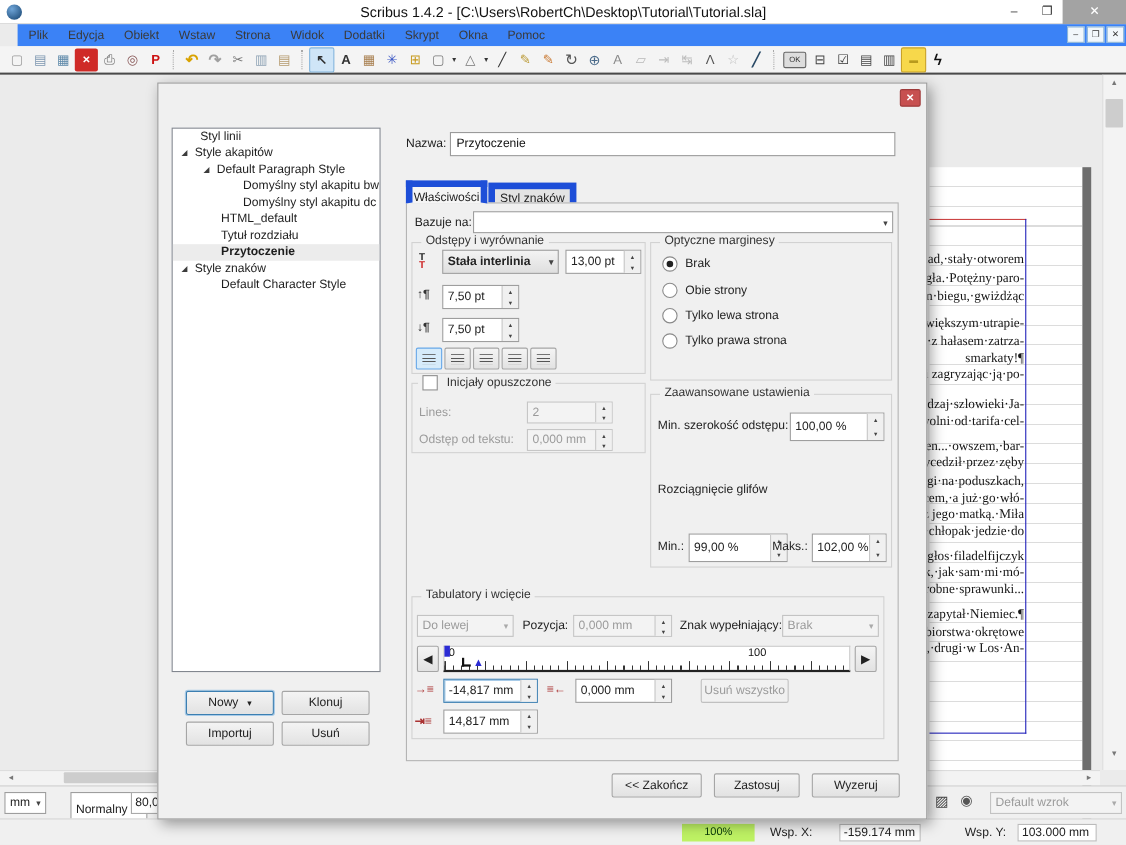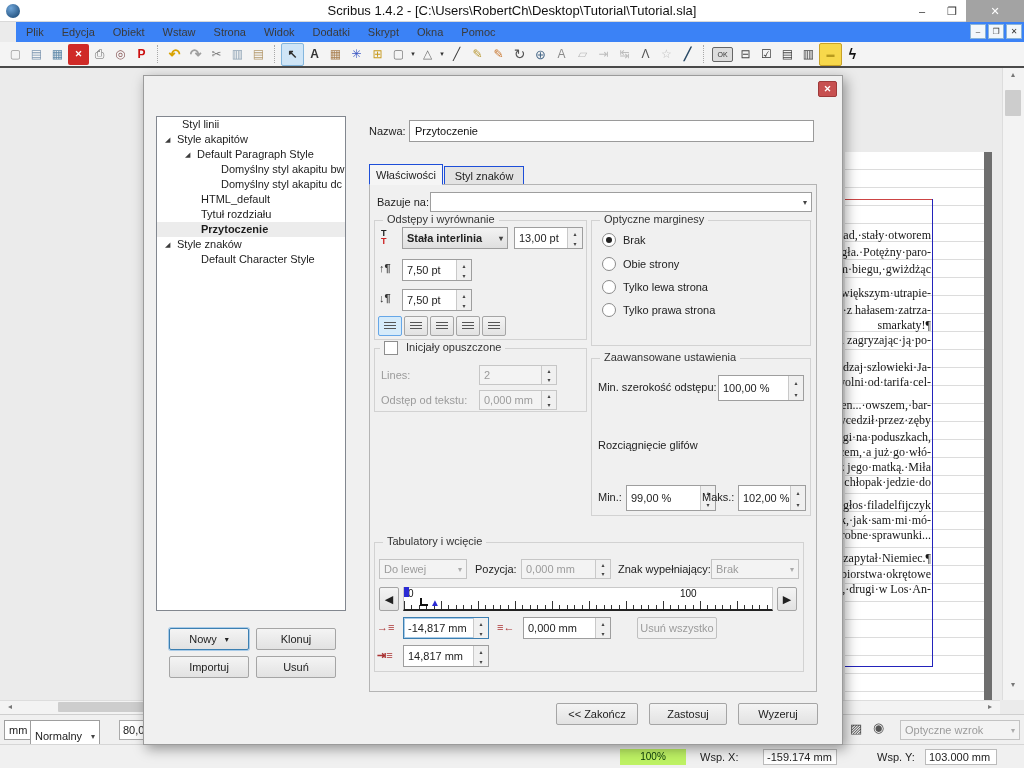--- a/index.html
+++ b/index.html
@@ -76,21 +76,21 @@
        box-shadow:3px 4px 12px rgba(0,0,0,.38)}
   .dlgtitle{left:0;top:0;width:698px;height:26px;background:#fff;text-align:center;line-height:26px;
             font-size:13px;font-weight:600;color:#111}
   .dlgclose{left:674px;top:5px;width:19px;height:16px;background:#c75050;border:1px solid #9e3a3a;border-radius:2px;
             color:#fff;font-size:9px;font-weight:bold;text-align:center;line-height:14px}
   .tree{left:12px;top:40px;width:190px;height:495px;background:#fff;border:1px solid #82878f;overflow:hidden}
   .thead{height:18px;line-height:18px;padding-left:5px;border-bottom:1px solid #e4e4e4;color:#222}
   .trow{height:15px;line-height:15px;display:flex;align-items:center;white-space:nowrap;color:#1d1d1d}
   .trow.sel{background:#ececec;font-weight:bold}
   .tar{width:12px;font-size:7px;color:#3c3c3c;flex:0 0 auto}
-  .tab{text-align:center;border:1px solid #1d4ed8;background:#e3e3e3;line-height:19px;color:#222}
+  .tab{text-align:center;border:6px solid #1d4ed8;background:#e3e3e3;line-height:19px;color:#222}
   .tab.act{background:#f5f5f5;border-bottom:1px solid #f5f5f5;z-index:3;line-height:20px}
   .tabpanel{left:225px;top:108px;width:448px;height:508px;border:1px solid #b4b4b4;background:#f0f0f0}
   .ruler{background:#fff;border:1px solid #c9c9c9;border-bottom:2px solid #222;overflow:visible}
   .tickmin{position:absolute;left:0;right:0;bottom:0;height:4px;
            background:repeating-linear-gradient(90deg,#333 0 1px,transparent 1px 7.4px)}
   .tickmaj{position:absolute;left:0;right:0;bottom:0;height:8px;
            background:repeating-linear-gradient(90deg,#333 0 1px,transparent 1px 37px)}
   .rlab{position:absolute;top:0;font-size:10px;color:#111}
   .flag{position:absolute;width:5px;height:10px;background:#2b2bd4;top:-1px}
   .lmark{position:absolute;width:6px;height:6px;border-left:2px solid #111;border-bottom:2px solid #111;bottom:3px}
@@ -211,29 +211,29 @@
   <div class="a sbarr" style="left:2px;top:634px;width:16px;height:12px">◂</div>
   <div class="a sbthumb" style="left:58px;top:634px;width:370px;height:10px"></div>
   <div class="a sbarr" style="left:982px;top:634px;width:16px;height:12px">▸</div>
 </div>
 
 <div class="a status1">
   <div class="a combo" style="left:4px;top:5px;width:38px;height:20px">
     <span class="v">mm</span>
       <span class="arr">▾</span>
   </div>
-  <div class="a combo" style="left:30px;top:5px;width:70px;height:32px">
+  <div class="a combo" style="left:64px;top:5px;width:70px;height:32px">
     <span class="v">Normalny</span>
       <span class="arr">▾</span>
   </div>
   <div class="a" style="left:119px;top:5px;width:26px;height:20px;background:#fff;border:1px solid #aaa;line-height:18px;padding-left:3px;overflow:hidden">80,00</div>
   <span class="a" style="left:850px;top:6px;font-size:13px;color:#444">▨</span>
   <span class="a" style="left:873px;top:5px;font-size:13px;color:#555">◉</span>
   <div class="a combo dis" style="left:900px;top:5px;width:120px;height:20px">
-    <span class="v">Optyczne wzrok</span>
+    <span class="v">Default wzrok</span>
       <span class="arr">▾</span>
   </div>
 </div>
 
 <div class="a status2">
   <div class="a progress" style="left:620px;top:4px;width:66px;height:16px">100%</div>
   <span class="a lbl" style="left:700px;top:6px">Wsp. X:</span>
   <div class="a valbox" style="left:763px;top:4px;width:74px;height:16px">-159.174 mm</div>
   <span class="a lbl" style="left:877px;top:6px">Wsp. Y:</span>
   <div class="a valbox" style="left:925px;top:4px;width:72px;height:16px">103.000 mm</div>

